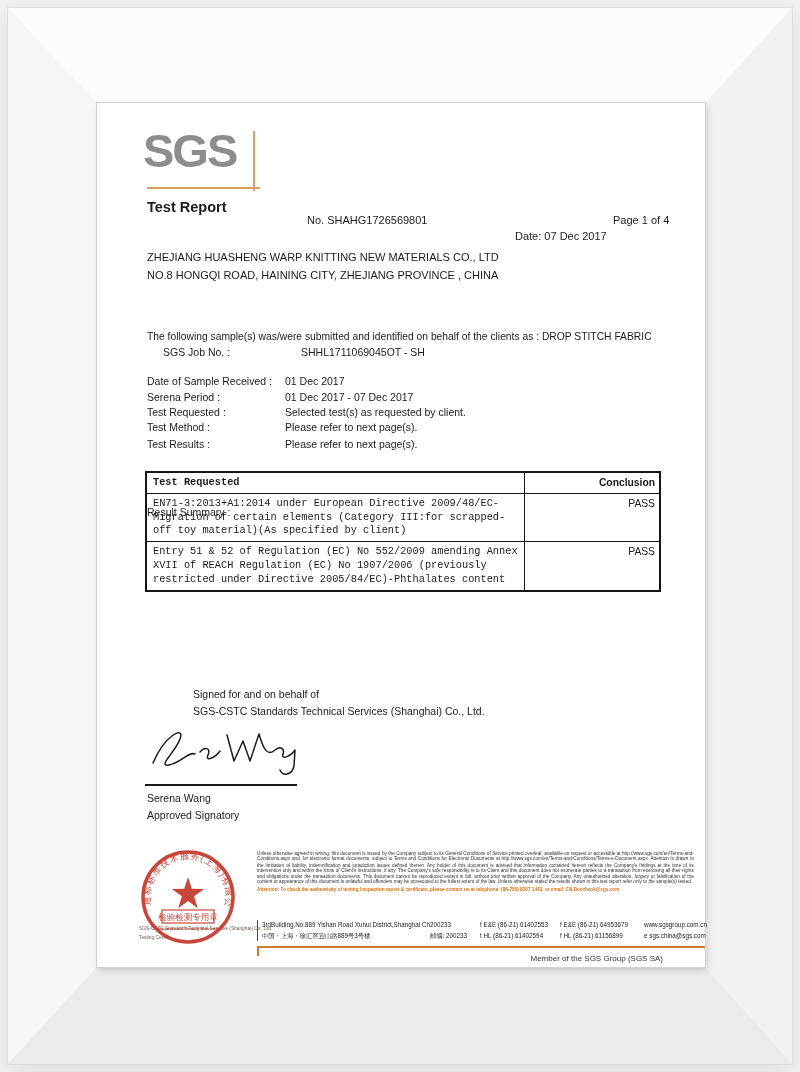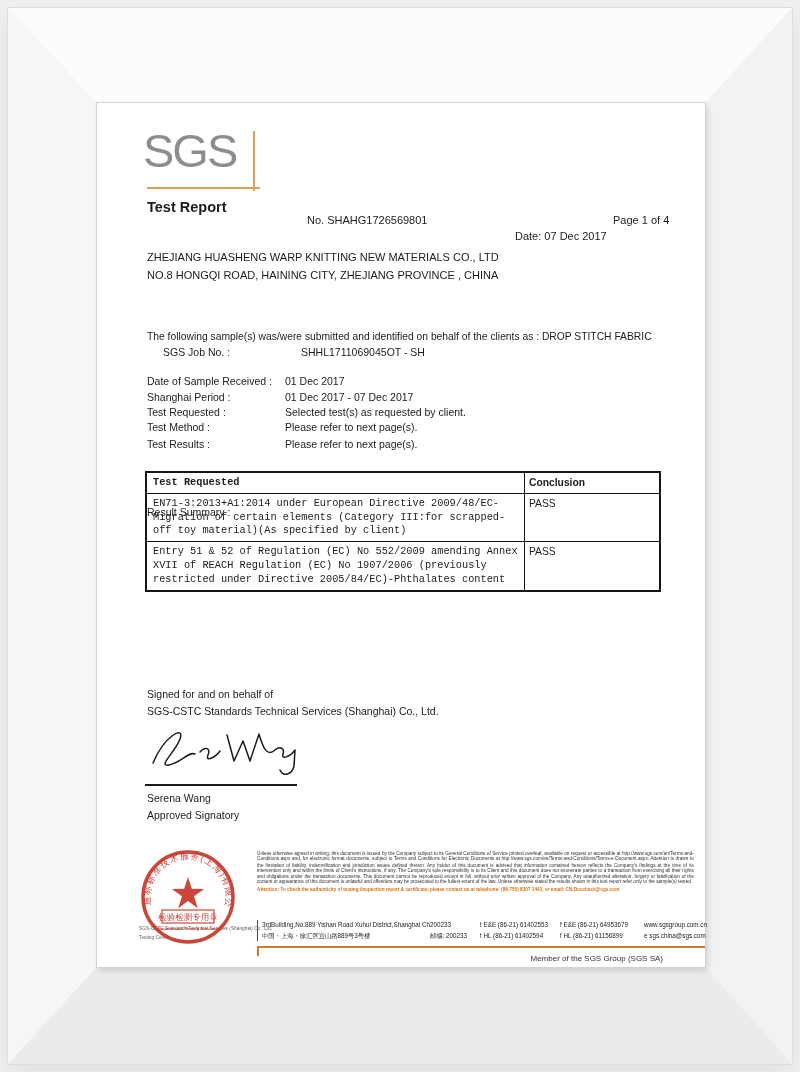--- a/index.html
+++ b/index.html
@@ -18,21 +18,21 @@
     background:#ffffff;
     box-shadow:0 0 0 1px #dcdddf, 0 8px 22px rgba(0,0,0,.07);
   }
   .paper{
     position:absolute;left:97px;top:103px;width:608px;height:864px;
     background:#ffffff;
     box-shadow:0 0 0 1px #d0d2d4, 2px 3px 7px rgba(0,0,0,.16);
   }
   .paper *{position:absolute;}
   
-  .logo-text{left:46px;top:24px;font-size:47px;font-weight:normal;letter-spacing:-2px;color:#8b8e91;line-height:1;text-align:right;}
+  .logo-text{left:46px;top:24px;font-size:47px;font-weight:bold;letter-spacing:-2px;color:#8b8e91;line-height:1;text-align:right;}
   .logo-hline{left:50px;top:84px;width:113px;height:2px;background:#dfa05c;}
   .logo-vline{left:156px;top:28px;width:2px;height:60px;background:#dfa05c;}
   
   .title{left:50px;top:96px;font-size:14.5px;font-weight:bold;}
   .report-no{left:210px;top:111px;font-size:11px;}
   .date{left:398px;top:127px;font-size:11px;padding-left:20px;}
   .page{left:516px;top:111px;font-size:11px;}
   
   .client{left:50px;top:146px;font-size:11px;line-height:17.5px;}
   .client div{position:static;}
@@ -40,25 +40,25 @@
   .sample{left:50px;top:228px;font-size:10.3px;width:552px;}
   .meta-label{font-size:10.5px;left:50px;}
   .meta-value{font-size:10.5px;left:188px;}
   .y-job{top:243px;margin-left:16px;} .y-r0{top:272px;} .y-r1{top:288px;} .y-r2{top:303px;} .y-r3{top:318px;} .y-r4{top:335px;}
   .result-summary{left:50px;top:355px;font-size:10.5px;margin-top:48px;}
   
   .rtable{left:48px;top:368px;width:512px;border:2px solid #161616;border-collapse:collapse;display:block;}
   .rtable .row{position:static;display:flex;border-top:1.5px solid #161616;}
   .rtable .row:first-child{border-top:none;}
   .rtable .c-test{position:static;width:377px;box-sizing:border-box;padding:3px 6px;font-size:10.3px;line-height:13.8px;font-family:Liberation Mono, monospace;}
-  .rtable .c-con{position:static;width:135px;box-sizing:border-box;border-left:1.5px solid #161616;text-align:left;padding:3px 4px;font-size:10.3px;line-height:13.8px;}
+  .rtable .c-con{position:static;width:135px;box-sizing:border-box;border-left:1.5px solid #161616;text-align:right;padding:3px 4px;font-size:10.3px;line-height:13.8px;}
   .rtable .hdr{font-weight:bold;}
   
   .signed{left:50px;top:583px;font-size:10.5px;line-height:16.5px;}
-  .signed div{position:static;}
+  .signed div{position:static;margin-left:46px;}
   .sig-svg{left:48px;top:618px;}
   .sig-line{left:48px;top:681px;width:152px;height:2px;background:#1a1a1a;}
   .sig-name{left:50px;top:689px;font-size:10.5px;}
   .sig-title{left:50px;top:706px;font-size:10.5px;}
   
   .stamp{left:41px;top:744px;width:100px;height:100px;opacity:.92;z-index:2;}
   .under-stamp{left:42px;top:822px;width:150px;font-size:4.8px;line-height:8.5px;color:#6e6156;z-index:1;}
   .under-stamp div{position:static;}
   
   .fineprint{left:160px;top:748px;width:560px;transform:scale(0.78);transform-origin:0 0;}
@@ -94,21 +94,21 @@
     <div>NO.8 HONGQI ROAD, HAINING CITY, ZHEJIANG PROVINCE , CHINA</div>
   </div>
 
   <div class="sample">The following sample(s) was/were submitted and identified on behalf of the clients as : DROP STITCH FABRIC</div>
 
   <div class="meta-label y-job">SGS Job No. :</div>
   <div class="meta-value y-job">SHHL1711069045OT - SH</div>
 
   <div class="meta-label y-r0">Date of Sample Received :</div>
   <div class="meta-value y-r0">01 Dec 2017</div>
-  <div class="meta-label y-r1">Shanghai Period :</div>
+  <div class="meta-label y-r1">Serena Period :</div>
   <div class="meta-value y-r1">01 Dec 2017 - 07 Dec 2017</div>
   <div class="meta-label y-r2">Test Requested :</div>
   <div class="meta-value y-r2">Selected test(s) as requested by client.</div>
   <div class="meta-label y-r3">Test Method :</div>
   <div class="meta-value y-r3">Please refer to next page(s).</div>
   <div class="meta-label y-r4">Test Results :</div>
   <div class="meta-value y-r4">Please refer to next page(s).</div>
 
   <div class="result-summary">Result Summary :</div>
 

